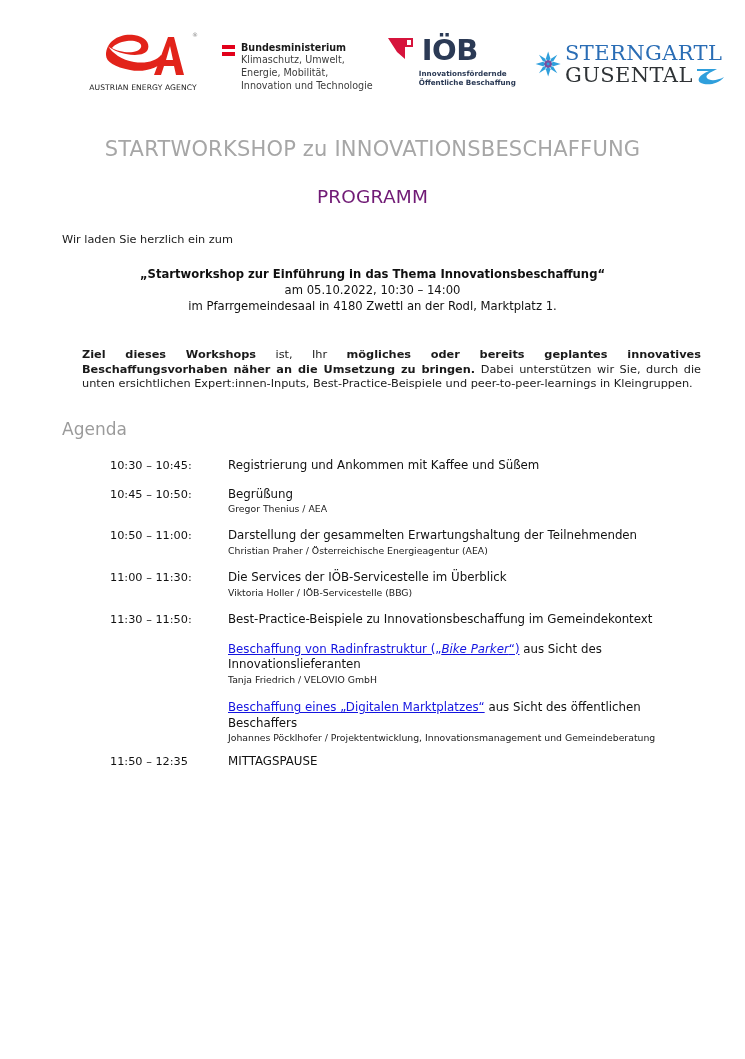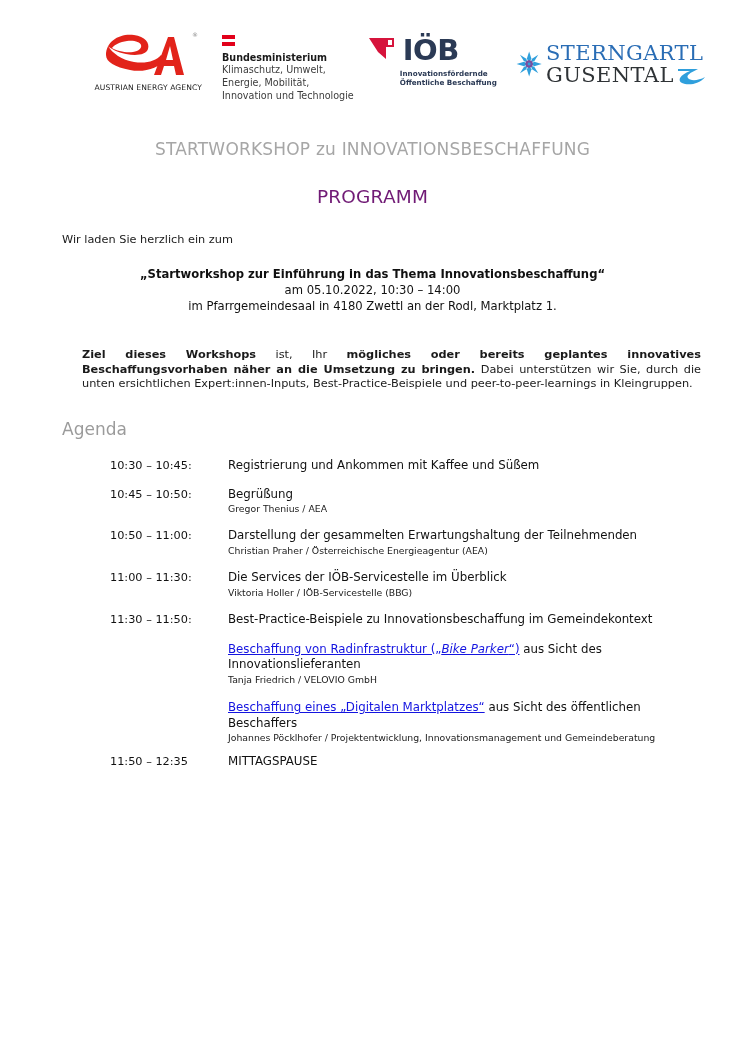--- a/index.html
+++ b/index.html
@@ -56,33 +56,33 @@
     right: 4px;
     top: 4px;
     font-size: 6px;
     color: #8a8a8a;
   }
   .aea-name {
     position: absolute;
     left: 0;
     top: 56px;
     width: 118px;
-    text-align: right;
+    text-align: center;
     font-size: 7.6px;
     letter-spacing: 0.1px;
     color: #1a1a1a;
     white-space: nowrap;
   }
 
   
   .logo-bmk {
     flex: 0 0 auto;
     margin-left: 20px;
     display: flex;
-    flex-direction: column;
+    flex-direction: row;
     align-items: flex-start;
     gap: 6px;
     padding-top: 6px;
   }
   .at-flag {
     width: 13px;
     height: 11px;
     margin-top: 3px;
     flex: 0 0 auto;
     background: linear-gradient(
@@ -170,21 +170,21 @@
     color: #2f3336;
   }
 
   
   .doc-title {
     position: absolute;
     left: 62px;
     top: 138px;
     width: 621px;
     text-align: center;
-    font-size: 17px;
+    font-size: 21px;
     line-height: 22px;
     color: #a6a6a6;
     letter-spacing: 0.2px;
   }
   .doc-subtitle {
     position: absolute;
     left: 62px;
     top: 186px;
     width: 621px;
     text-align: center;

